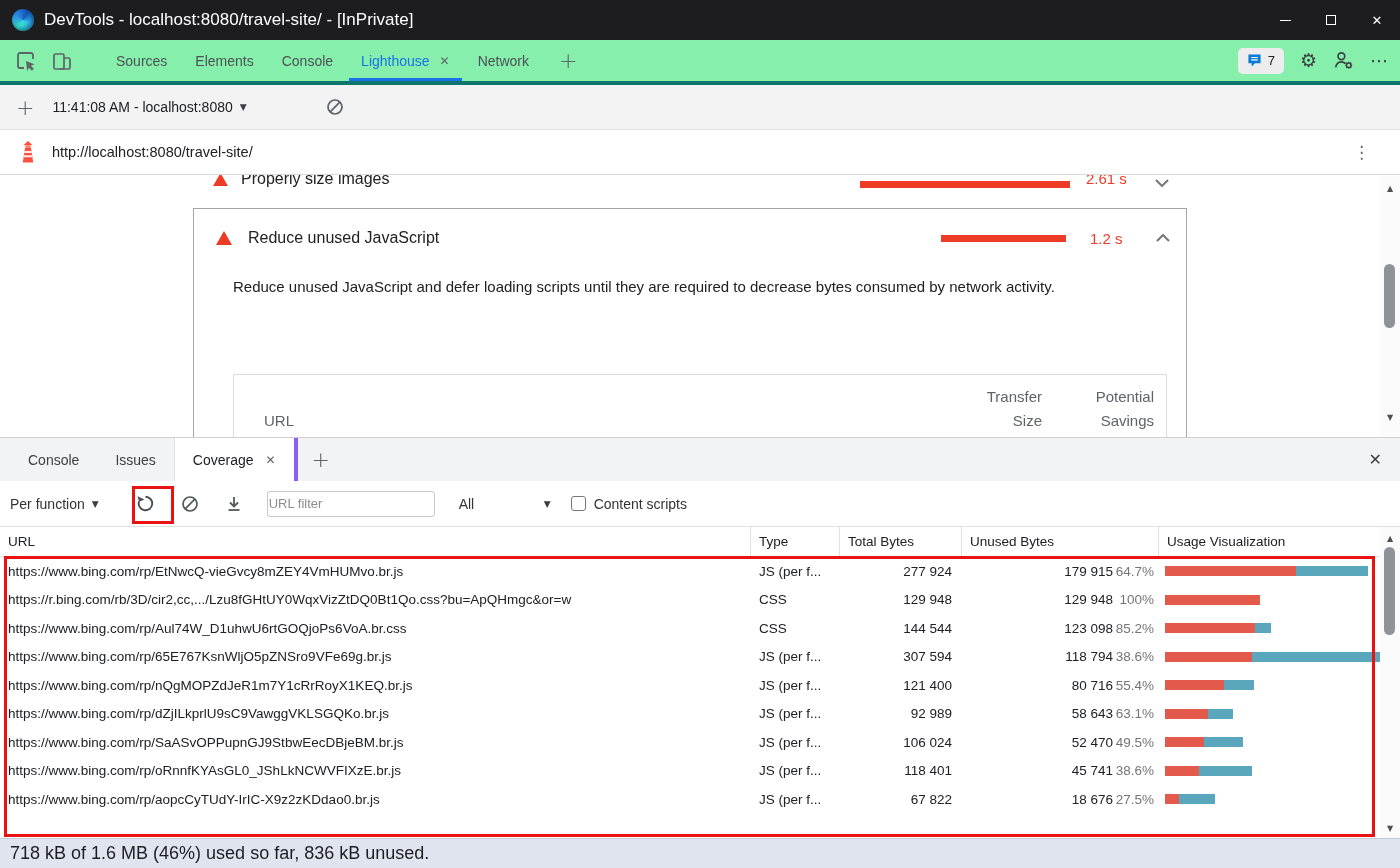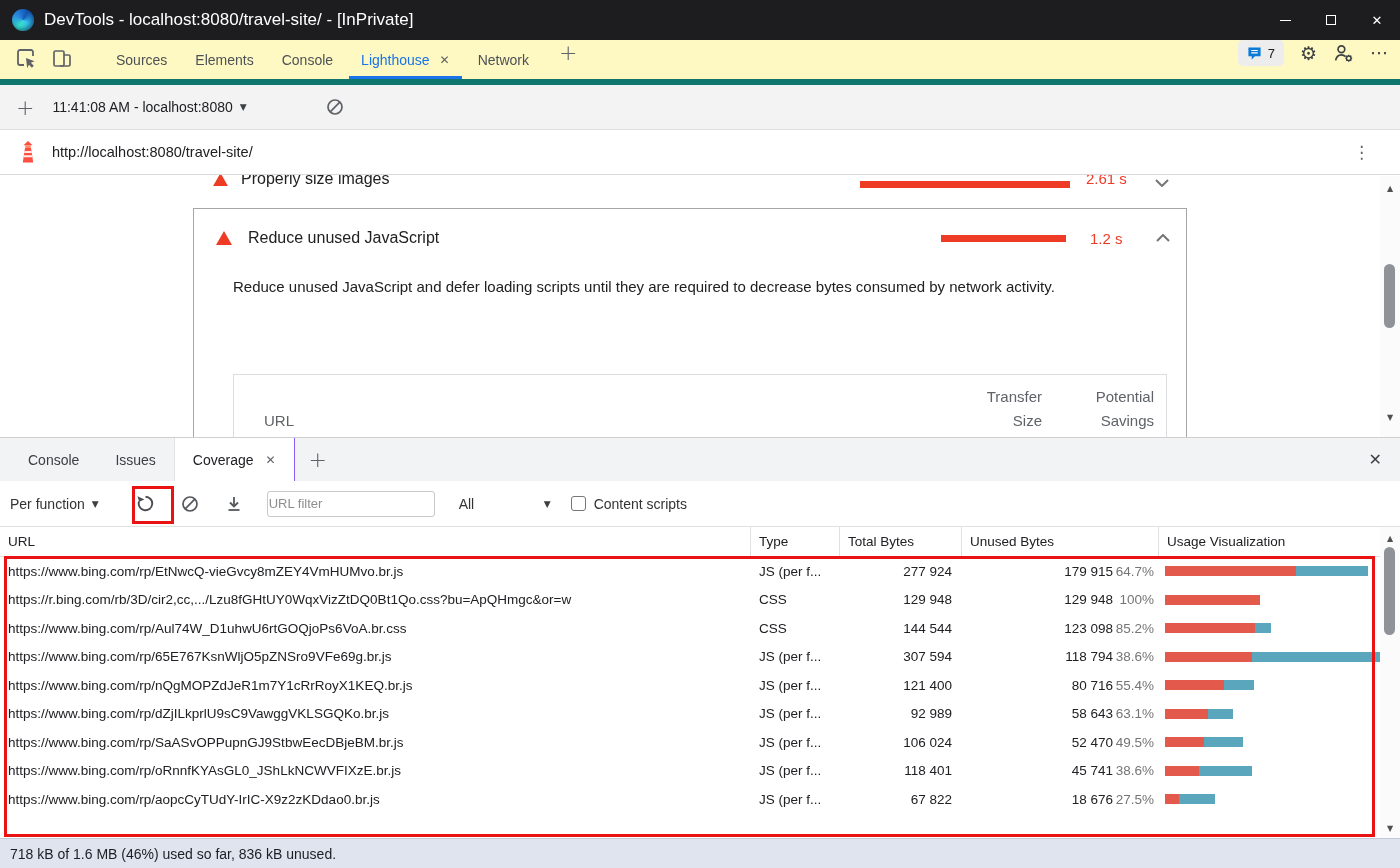--- a/index.html
+++ b/index.html
@@ -12,21 +12,21 @@
   .titlebar{flex:0 0 40px;height:40px;background:#1d1d1f;display:flex;align-items:center;color:#fff}
   .edge-icon{width:22px;height:22px;border-radius:50%;margin-left:12px;flex:0 0 22px;
     background:conic-gradient(from 210deg,#35e0c8,#2b8de0,#1457b8,#35c3f3,#35e0c8);box-shadow:inset -2px -2px 4px rgba(0,0,40,.45)}
   .title-text{margin-left:10px;font-size:17px;white-space:nowrap}
   .win-controls{margin-left:auto;display:flex;height:100%}
   .win-btn{width:46px;height:100%;display:flex;align-items:center;justify-content:center;color:#fff;font-size:13px}
   .minimize-glyph{display:block;width:11px;height:1px;background:#fff}
   .maximize-glyph{display:block;width:10px;height:10px;border:1px solid #fff}
 
   
-  .devtools-tabbar{flex:0 0 45px;height:45px;display:flex;align-items:flex-start;background:#fef9c3;border-bottom:6px solid #0f766e}
+  .devtools-tabbar{flex:0 0 45px;height:45px;display:flex;align-items:center;background:#86efac;border-bottom:4px solid #0f766e}
   .icon-btn{width:36px;height:36px;display:flex;align-items:center;justify-content:center;flex:0 0 auto}
   .tabs{display:flex;height:100%;margin-left:22px}
   .tab{height:100%;display:flex;align-items:center;padding:0 14px;font-size:14px;color:#4d5156;position:relative;white-space:nowrap}
   .tab.active{color:var(--accent)}
   .tab.active::after{content:"";position:absolute;left:2px;right:2px;bottom:0;height:3px;background:var(--accent)}
   .tab-close{margin-left:10px;font-size:12px;color:#5f6368}
   .new-tab{font-size:22px;color:#5f6368;margin-left:16px;font-weight:300}
   .tabbar-right{margin-left:auto;display:flex;align-items:center;gap:16px;margin-right:12px}
   .issues-pill{height:26px;padding:0 9px;background:#ededed;border-radius:5px;display:flex;align-items:center;gap:6px;font-size:13px;color:#202124}
   .gear-glyph{font-size:19px;color:#3c4043;line-height:1}
@@ -72,21 +72,21 @@
   
   .scrollbar{position:absolute;right:0;width:20px;background:#fbfbfb;z-index:10}
   #main-scrollbar{top:176px;height:261px}
   #drawer-scrollbar{top:527px;height:311px}
   .sb-arrow{position:absolute;left:0;width:20px;height:14px;display:flex;align-items:center;justify-content:center;font-size:8px;color:#505050}
   .sb-thumb{position:absolute;left:4px;width:11px;background:#8f9399;border-radius:6px}
 
   
   .drawer-tabbar{flex:0 0 44px;height:44px;background:#f2f3f5;border-top:1px solid #cfcfcf;display:flex;align-items:center;padding-left:10px}
   .d-tab{height:100%;display:flex;align-items:center;padding:0 18px;font-size:14px;color:#3c4043;white-space:nowrap}
-  .d-tab.active{background:#fff;border-left:1px solid #e2e2e2;border-right:1px solid #8b5cf6;color:#202124}
+  .d-tab.active{background:#fff;border-left:1px solid #e2e2e2;border-right:4px solid #8b5cf6;color:#202124}
   .d-tab .tab-close{margin-left:12px;font-size:12px;color:#5f6368}
   .d-new{font-size:22px;color:#5f6368;margin-left:14px;font-weight:300}
   .d-close{margin-left:auto;margin-right:18px;font-size:16px;color:#3c4043}
 
   .cov-toolbar{flex:0 0 46px;height:46px;background:#fff;border-bottom:1px solid #e0e0e0;display:flex;align-items:center;padding-left:10px}
   .mode-select{display:flex;align-items:center;font-size:14px;color:#333}
   .cov-icon{width:30px;height:30px;display:flex;align-items:center;justify-content:center;flex:0 0 30px}
   #cov-reload{margin-left:32px}
   #cov-clear{margin-left:14px}
   #cov-export{margin-left:14px}
@@ -111,21 +111,21 @@
   .c-total{width:122px;flex:0 0 122px;text-align:right;padding-right:10px}
   .c-unused{width:197px;flex:0 0 197px;display:flex}
   .c-un-num{flex:1;text-align:right}
   .c-un-pct{width:46px;text-align:right;color:#757575;padding-right:5px}
   .c-usage{width:241px;flex:0 0 241px;padding-left:6px}
   .bar{height:10px;display:flex}
   .bar-unused{background:var(--unused);height:100%}
   .bar-used{flex:1;background:var(--used);height:100%}
 
   
-  .statusbar{flex:0 0 30px;height:30px;background:#dfe4ef;border-top:1px solid #c2c9d8;display:flex;align-items:center;padding-left:10px;font-size:14px;color:#1b1f24}
+  .statusbar{flex:0 0 30px;height:30px;background:#dfe4ef;border-top:1px solid #c2c9d8;display:flex;align-items:center;padding-left:10px;font-size:18px;color:#1b1f24}
 
   
   .annotation{position:absolute;border:3px solid var(--annotation);pointer-events:none;z-index:40;background:transparent}
   #ann-reload{left:132px;top:486px;width:42px;height:38px}
   #ann-table{left:4px;top:556px;width:1371px;height:281px}
 </style>
 </head>
 <body>
 
 <div id="app">

